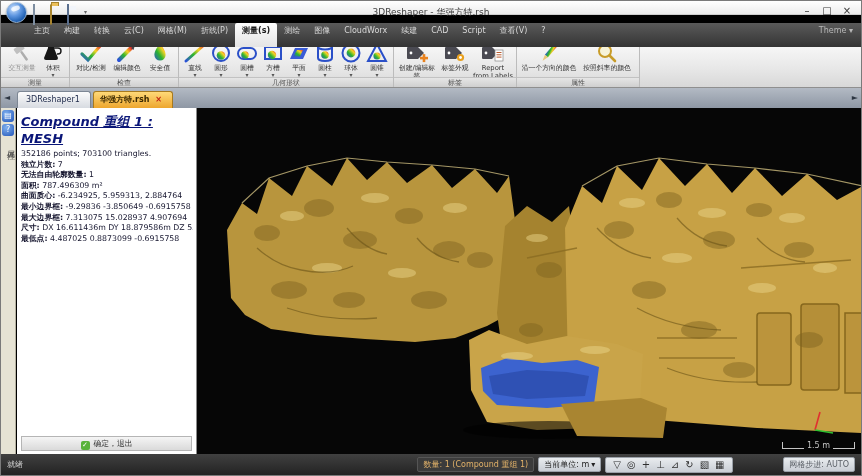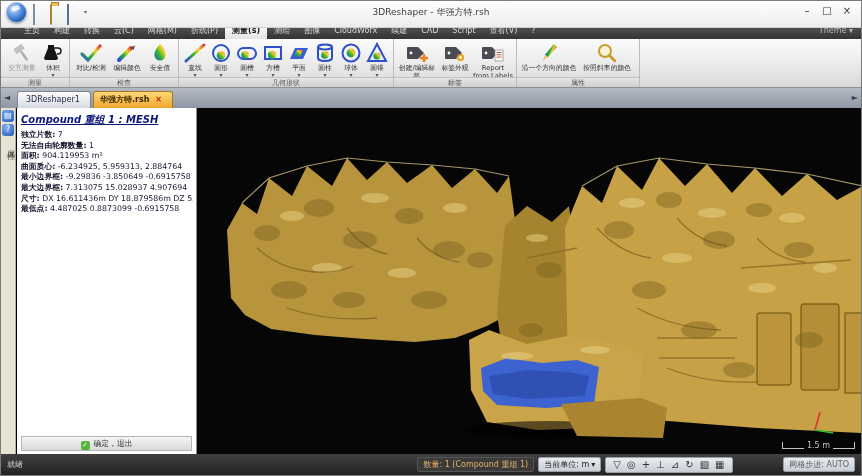--- a/index.html
+++ b/index.html
@@ -2,21 +2,21 @@
 <html><head>
 <meta charset="utf-8">
 <style>
   * { box-sizing: border-box; margin: 0; padding: 0; }
   html,body { background:#9a9a9a; }
   body { font-family: "DejaVu Sans", "Liberation Sans", sans-serif; }
   .screen { position:relative; width:862px; height:476px; overflow:hidden; background:#000;
             border:1px solid #7a7a7a; }
 
   
-  .titlebar { position:absolute; top:0; left:0; right:0; height:27px;
+  .titlebar { position:absolute; top:0; left:0; right:0; height:14px;
               background:linear-gradient(#ffffff,#ececec); border-bottom:1px solid #cfcfcf; z-index:6;}
   .applogo { position:absolute; left:5px; top:1px; width:21px; height:21px; border-radius:50%;
              background:radial-gradient(circle at 35% 30%, #cfe4ff 0%, #5e96e0 40%, #1b5cae 75%, #0c3d7e 100%);
              border:1px solid #9db8d6; box-shadow:0 1px 2px rgba(0,0,0,.35); z-index:8;}
   .applogo::after { content:""; position:absolute; left:4px; top:3px; width:9px; height:5px;
              border-radius:50%; background:rgba(255,255,255,.75); transform:rotate(-20deg);}
   .qa { position:absolute; left:32px; top:4px; display:flex; gap:5px; align-items:center;}
   .qicon { width:12px; height:12px; position:relative; }
   .icon-page { width:9px; height:11px; background:#fdfdfd; border:1px solid #7d8da0; margin:0 auto;}
   .icon-folder { width:12px; height:9px; margin-top:2px; background:linear-gradient(#ffe9a8,#ecc05a);
@@ -25,23 +25,23 @@
                  background:#ecc05a; border:1px solid #a8852f; border-bottom:none;}
   .icon-disk { width:11px; height:11px; background:linear-gradient(#cdd9ea,#8fa7c8); border:1px solid #5a6f8e;}
   .icon-disk::before { content:""; position:absolute; left:3px; top:1px; width:6px; height:4px; background:#f2f5fa;}
   .qa-arrow { font-size:6px; color:#666; }
   .title-text { position:absolute; left:0; right:0; top:5px; text-align:center;
                 font-size:9px; color:#3c3c3c; }
   .winctl { position:absolute; right:4px; top:2px; display:flex; }
   .winctl span { width:20px; text-align:center; font-size:10px; line-height:16px; color:#333; cursor:default;}
 
   
-  .menubar { position:absolute; top:22px; left:0; right:0; height:16px;
+  .menubar { position:absolute; top:22px; left:0; right:0; height:24px;
              background:linear-gradient(#5a5a5a,#343434); display:flex; align-items:stretch;
-             padding-left:16px; z-index:5;}
+             padding-left:26px; z-index:5;}
   .mtab { font-size:8px; color:#d8d8d8; line-height:16px; padding:0 7px; white-space:nowrap; cursor:default;}
   .mtab.active { background:linear-gradient(#fdfdfd,#e4e4e4); color:#1a1a1a;
                  border-radius:2px 2px 0 0; font-weight:bold;}
   .theme { margin-left:auto; font-size:8px; color:#b8b8b8; line-height:16px; padding-right:8px;}
 
   
   .ribbon { position:absolute; top:38px; left:0; right:0; height:49px;
             background:linear-gradient(#fbfbfb,#e8e8e8 60%,#d8d8d8); border-bottom:1px solid #8f8f8f;
             display:flex; }
   .rgroup { position:relative; border-right:1px solid #bcbcbc; padding:1px 3px 11px 3px;
@@ -73,21 +73,21 @@
   
   .sidestrip { position:absolute; left:0; top:107px; width:15px; height:348px;
                background:#e6e3d4; border-right:1px solid #b4b1a0; z-index:2;}
   .sicon { width:12px; height:12px; margin:2px auto; border-radius:3px; text-align:center;
            background:radial-gradient(circle at 35% 30%, #7fb0ef, #2255b8); color:#fff;
            font-size:8px; line-height:12px; cursor:default;}
   .vlabel { writing-mode:vertical-rl; font-size:8px; color:#444; margin:8px auto 0 3px; letter-spacing:2px;}
 
   .panel { position:absolute; left:16px; top:107px; width:180px; height:348px;
            background:#ffffff; border-right:1px solid #8a8a8a; padding:5px 3px 22px 4px; z-index:2;}
-  .phead { font-size:10px; font-weight:bold; font-style:italic; text-decoration:underline;
+  .phead { font-size:13px; font-weight:bold; font-style:italic; text-decoration:underline;
            color:#0a1678; margin-bottom:3px;}
   .pline { font-size:7.8px; line-height:10.6px; color:#15152e; white-space:nowrap; overflow:hidden;}
   .pline .plabel { font-weight:bold; }
   .pfoot { position:absolute; bottom:5px; left:4px; right:4px; height:15px;
            background:linear-gradient(#f5f5f5,#dadada); border:1px solid #b5b5b5;
            text-align:center; font-size:7.8px; line-height:13px; color:#333; cursor:default;margin-top:28px;}
   .chk { display:inline-block; width:9px; height:9px; background:#58b built;
          background:#58b33a; color:#fff; font-size:7px; line-height:9px; border-radius:2px;
          margin-right:4px; vertical-align:-1px;}
 
@@ -460,23 +460,24 @@
   </div>
 
   <div class="sidestrip">
     <div class="sicon">▤</div>
     <div class="sicon">?</div>
     <div class="vlabel">属性</div>
   </div>
 
   <div class="panel">
     <div class="phead">Compound 重组 1 : MESH</div>
+    <div class="pline"><span class="plabel"></span><span>352186 points; 703100 triangles.</span></div>
     <div class="pline"><span class="plabel">独立片数:</span><span> 7</span></div>
     <div class="pline"><span class="plabel">无法自由轮廓数量:</span><span> 1</span></div>
-    <div class="pline"><span class="plabel">面积:</span><span> 904.119953 m²</span></div>
+    <div class="pline"><span class="plabel">面积:</span><span> 787.496309 m²</span></div>
     <div class="pline"><span class="plabel">曲面质心:</span><span> -6.234925, 5.959313, 2.884764</span></div>
     <div class="pline"><span class="plabel">最小边界框:</span><span> -9.29836 -3.850649 -0.6915758</span></div>
     <div class="pline"><span class="plabel">最大边界框:</span><span> 7.313075 15.028937 4.907694</span></div>
     <div class="pline"><span class="plabel">尺寸:</span><span> DX 16.611436m DY 18.879586m DZ 5.59927m</span></div>
     <div class="pline"><span class="plabel">最低点:</span><span> 4.487025 0.8873099 -0.6915758</span></div>
     <div class="pfoot"><span class="chk">✓</span><span>确定，退出</span></div>
   </div>
 
   <div class="viewport">
     <svg width="666" height="348" viewBox="0 0 666 348">

